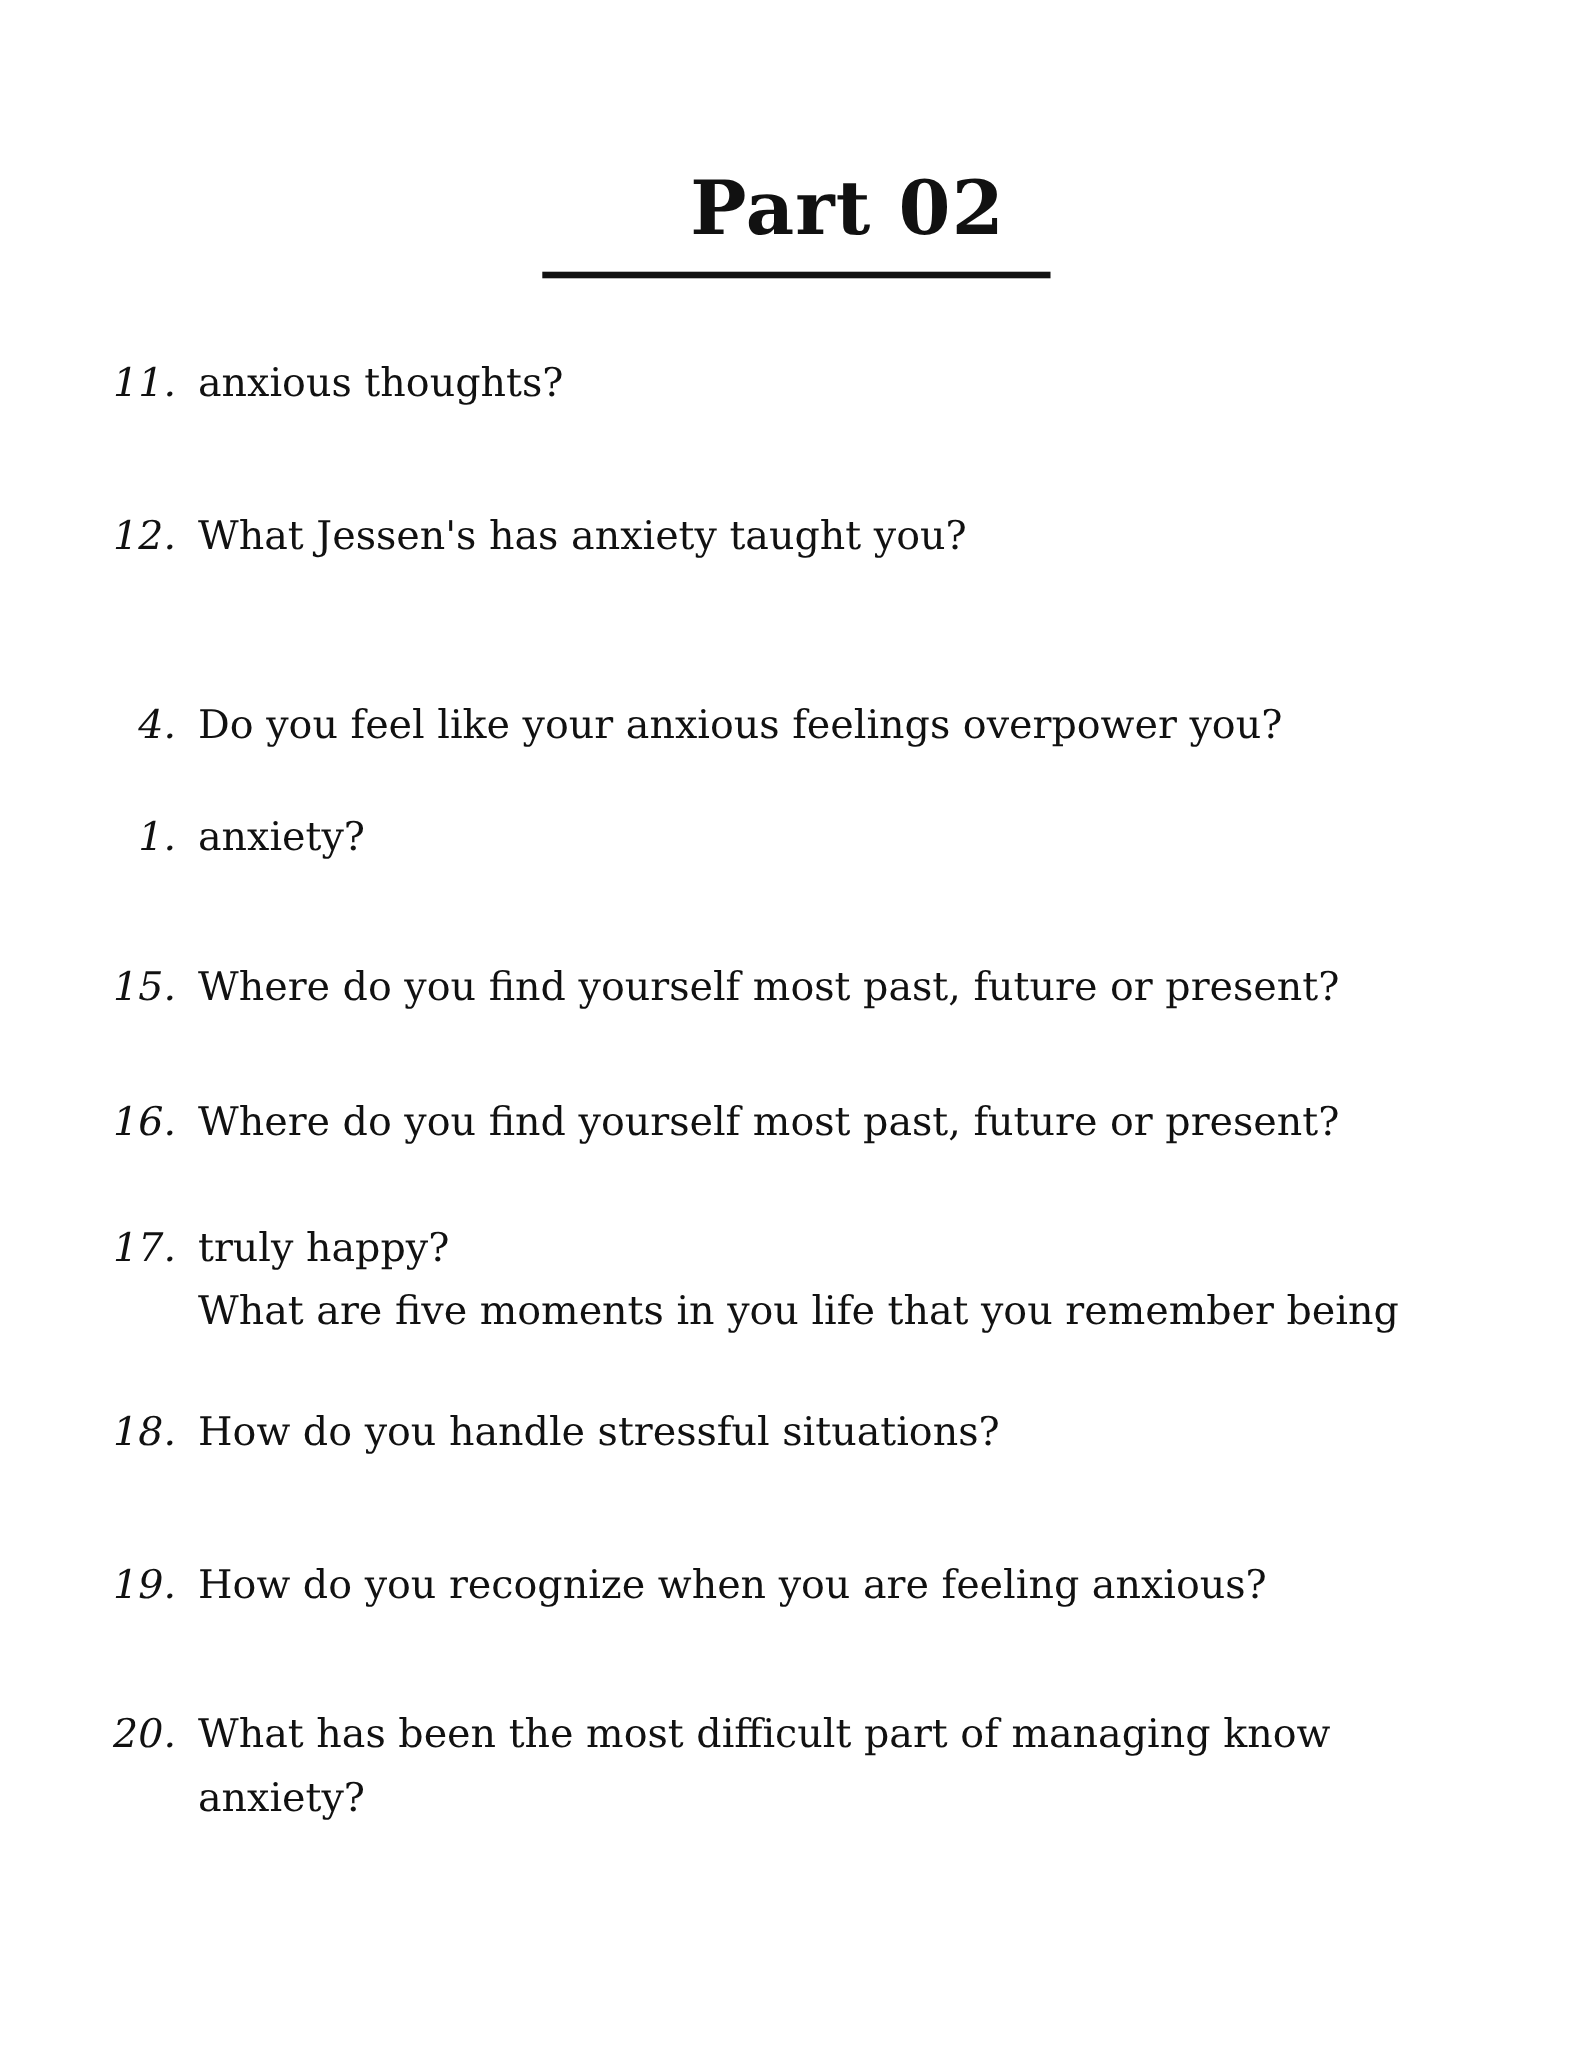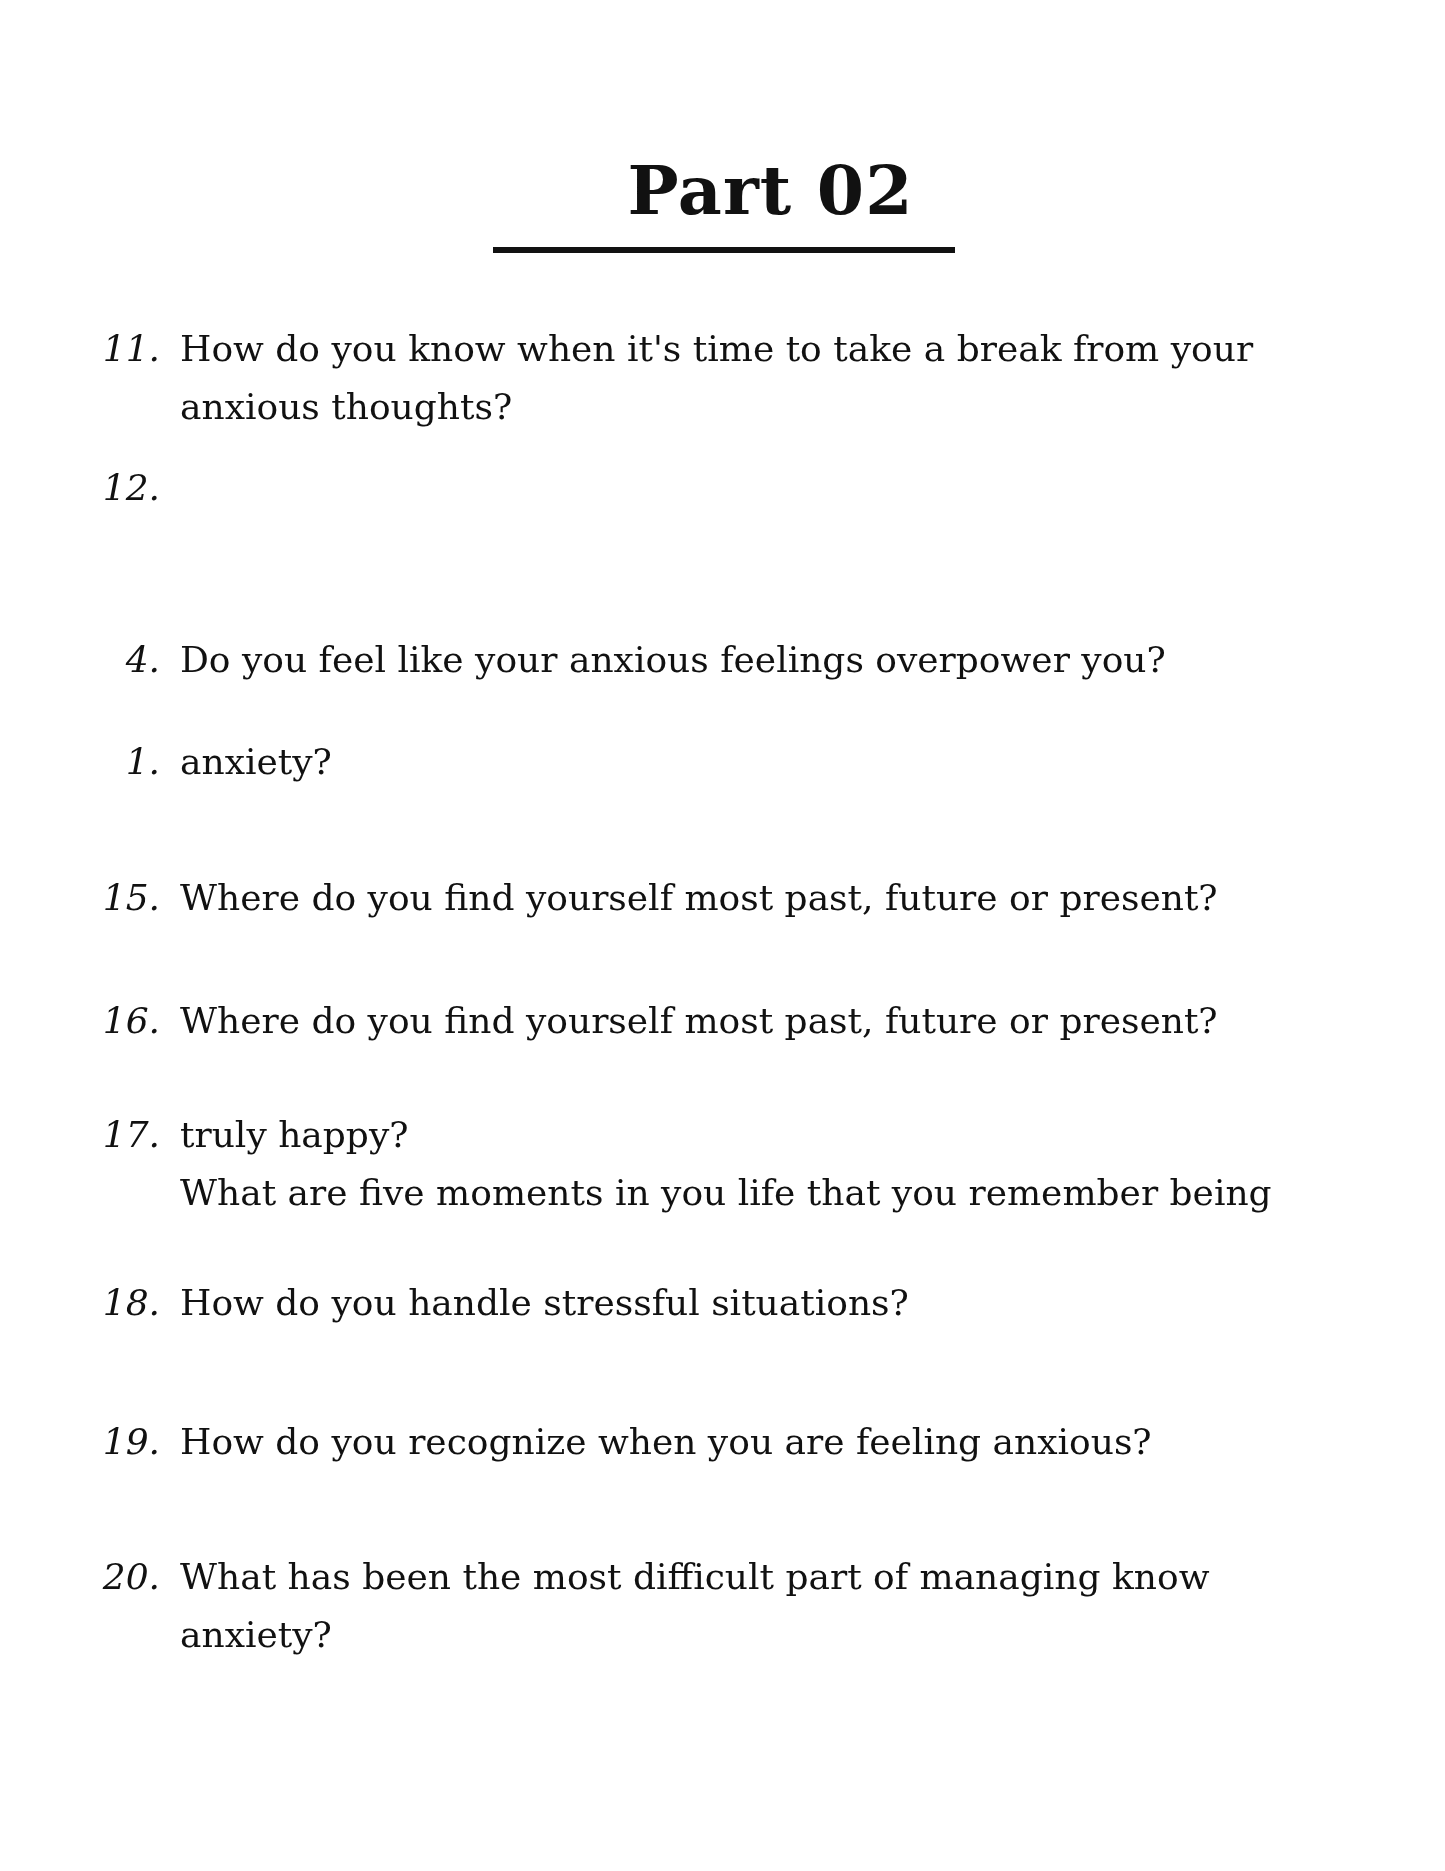--- a/index.html
+++ b/index.html
@@ -16,27 +16,27 @@
 </head>
 <body>
 
 <div class="title">Part 02</div>
 <div class="rule"></div>
 
 <div>
   <div class="item" style="top:320px">
     <span class="num">11.</span>
     <div class="text">
-      <span class="line">How do you know when it's time to take a break from your</span>
       <span class="line">anxious thoughts?</span>
     </div>
   </div>
   <div class="item" style="top:459px">
     <span class="num">12.</span>
     <div class="text">
+      <span class="line">What Jessen's has anxiety taught you?</span>
     </div>
   </div>
   <div class="item" style="top:631px">
     <span class="num">4.</span>
     <div class="text">
       <span class="line">Do you feel like your anxious feelings overpower you?</span>
     </div>
   </div>
   <div class="item" style="top:733px">
     <span class="num">1.</span>

